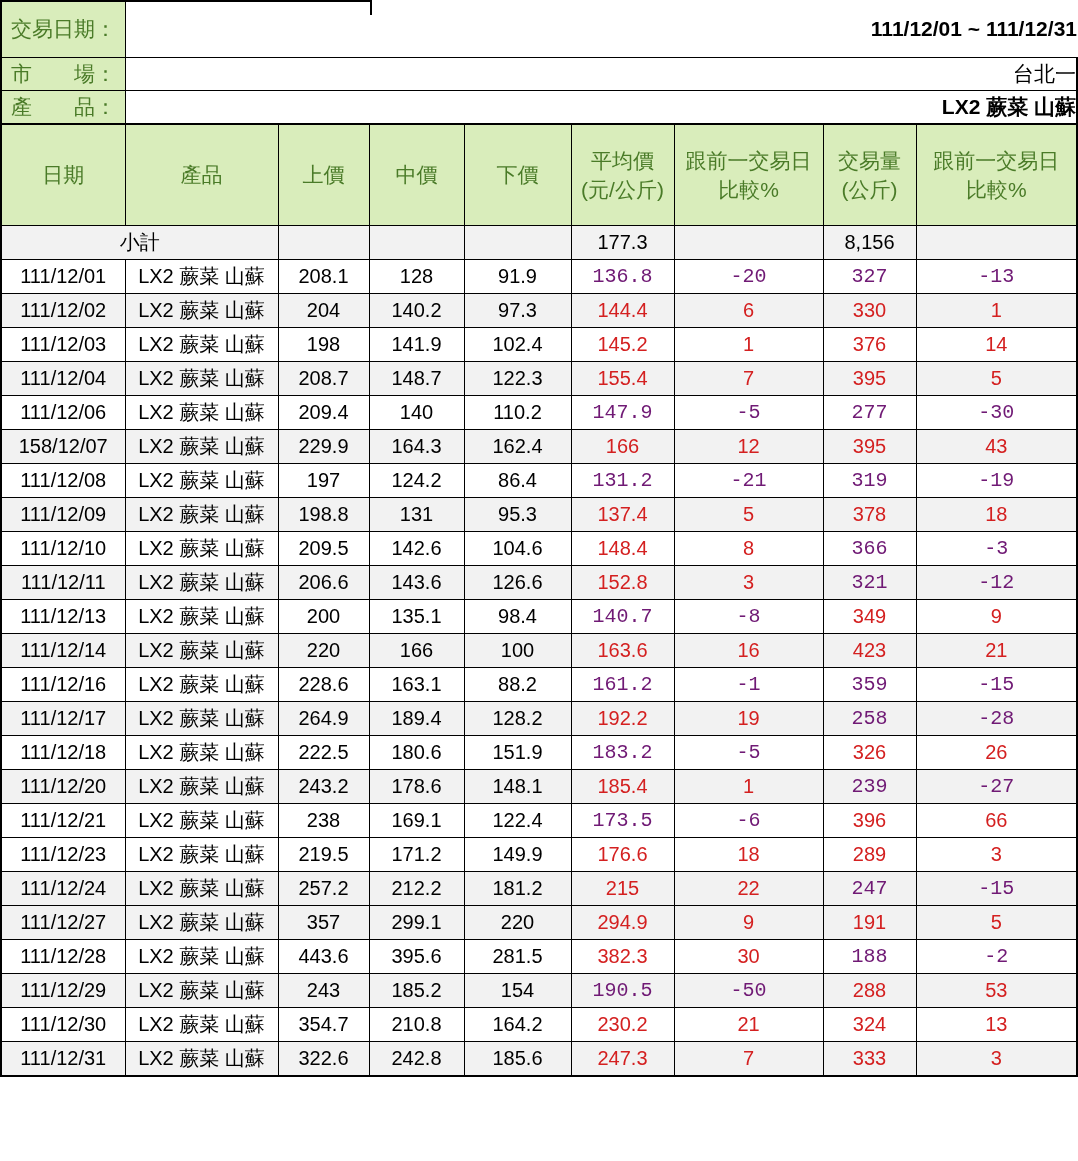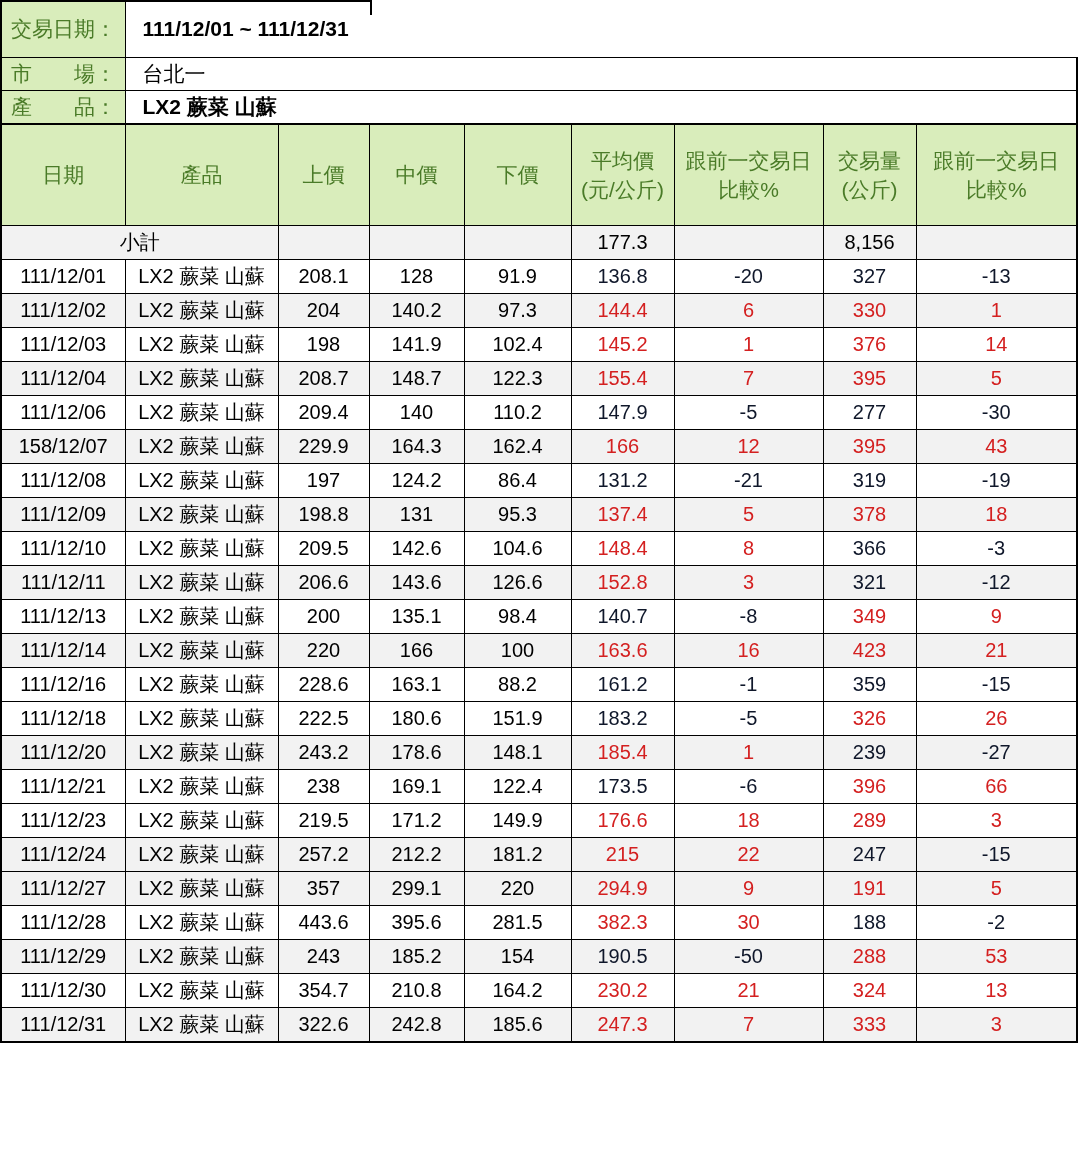--- a/index.html
+++ b/index.html
@@ -8,39 +8,39 @@
 
   table{border-collapse:collapse;table-layout:fixed;width:1078px;}
   td,th{border:1px solid #000;text-align:center;vertical-align:middle;
         overflow:hidden;white-space:nowrap;padding:0;}
 
   
   .meta-table{border-left:2px solid #000;}
   .meta-table td{font-size:21px;height:32px;}
   .meta-row-1 td{height:57px;}
   .meta-table .label{background:#d9edbb;color:#4a7b28;text-align:left;padding-left:9px;}
-  .meta-table .value{text-align:left;padding-left:17px;}
+  .meta-table .value{text-align:right;padding-left:17px;}
   .meta-row-1 td{border-top:none;}
   .meta-row-1 .value{border-right:none;}
   .meta-row-2 .value,.meta-row-3 .value{border-right:2px solid #000;}
   .bold{font-weight:bold;}
 
   
   .top-border-artifact{position:absolute;left:0;top:0;width:372px;height:2px;background:#000;}
   .top-tick-artifact{position:absolute;left:370px;top:0;width:2px;height:15px;background:#000;}
 
   
   .main-table{border:2px solid #000;border-top-width:1px;}
   .main-table th{background:#d9edbb;color:#4a7b28;font-weight:normal;font-size:21px;
                  height:100px;white-space:pre-line;line-height:1.4;}
   .main-table td{height:33px;font-size:20px;}
   .stripe td{background:#f2f2f2;}
   .subtotal-row td{background:#f2f2f2;}
   .pos{color:#d42020;}
-  .neg{color:#0f172a;}
+  .neg{color:#701a75;font-family:Liberation Mono, monospace;}
 </style>
 </head>
 <body>
 
 <div class="report">
   <div class="top-border-artifact"></div>
   <div class="top-tick-artifact"></div>
 
   <table class="meta-table">
     <colgroup>
@@ -239,20 +239,31 @@
       <td>111/12/16</td>
       <td>LX2 蕨菜 山蘇</td>
       <td>228.6</td>
       <td>163.1</td>
       <td>88.2</td>
       <td class="neg">161.2</td>
       <td class="neg">-1</td>
       <td class="neg">359</td>
       <td class="neg">-15</td>
     </tr>
+        <tr class="stripe">
+      <td>111/12/17</td>
+      <td>LX2 蕨菜 山蘇</td>
+      <td>264.9</td>
+      <td>189.4</td>
+      <td>128.2</td>
+      <td class="pos">192.2</td>
+      <td class="pos">19</td>
+      <td class="neg">258</td>
+      <td class="neg">-28</td>
+    </tr>
         <tr>
       <td>111/12/18</td>
       <td>LX2 蕨菜 山蘇</td>
       <td>222.5</td>
       <td>180.6</td>
       <td>151.9</td>
       <td class="neg">183.2</td>
       <td class="neg">-5</td>
       <td class="pos">326</td>
       <td class="pos">26</td>

